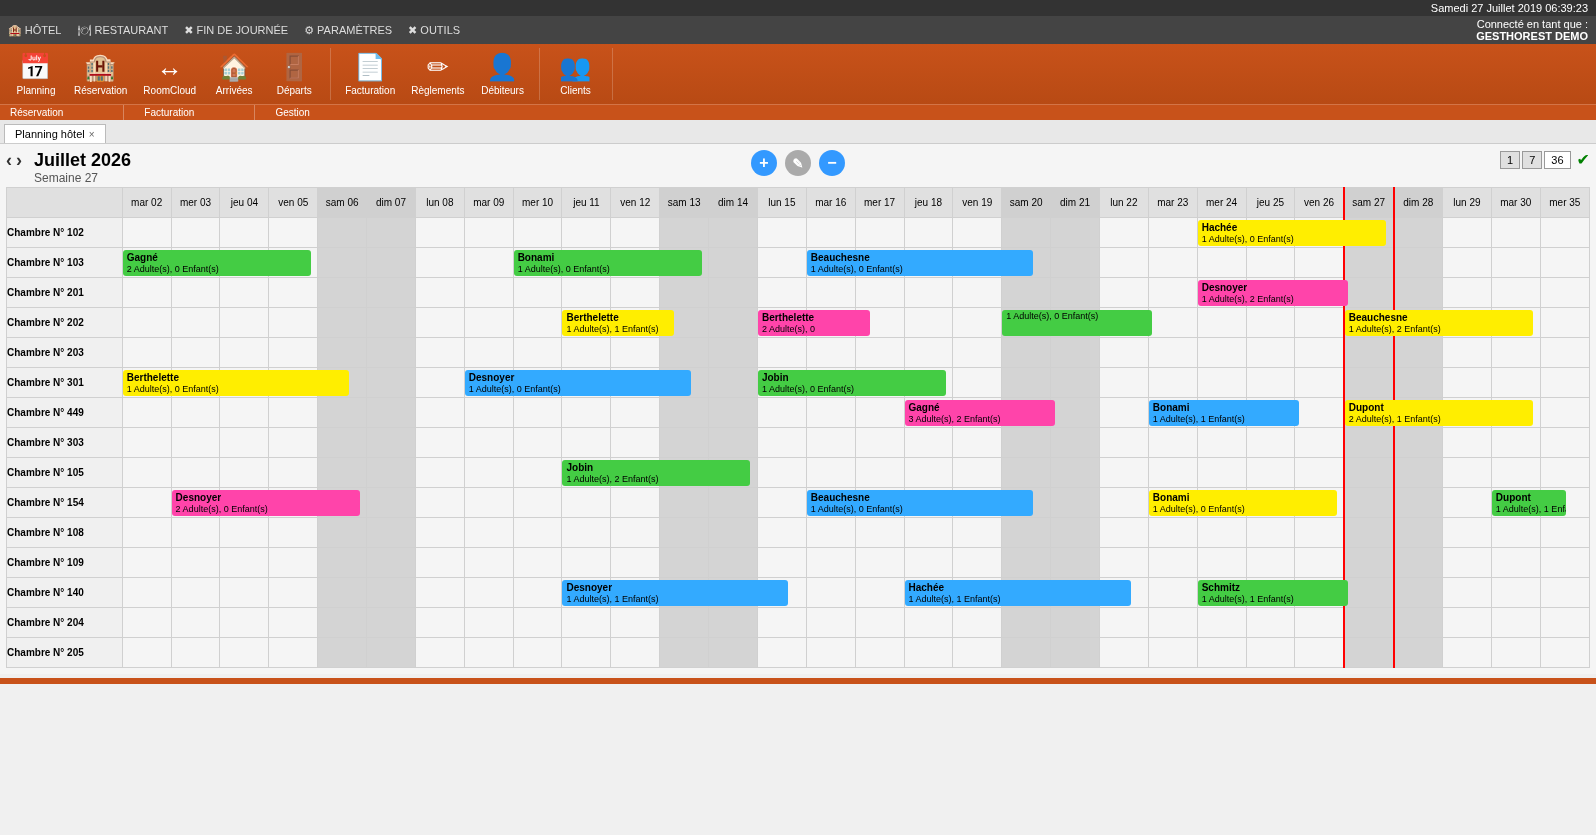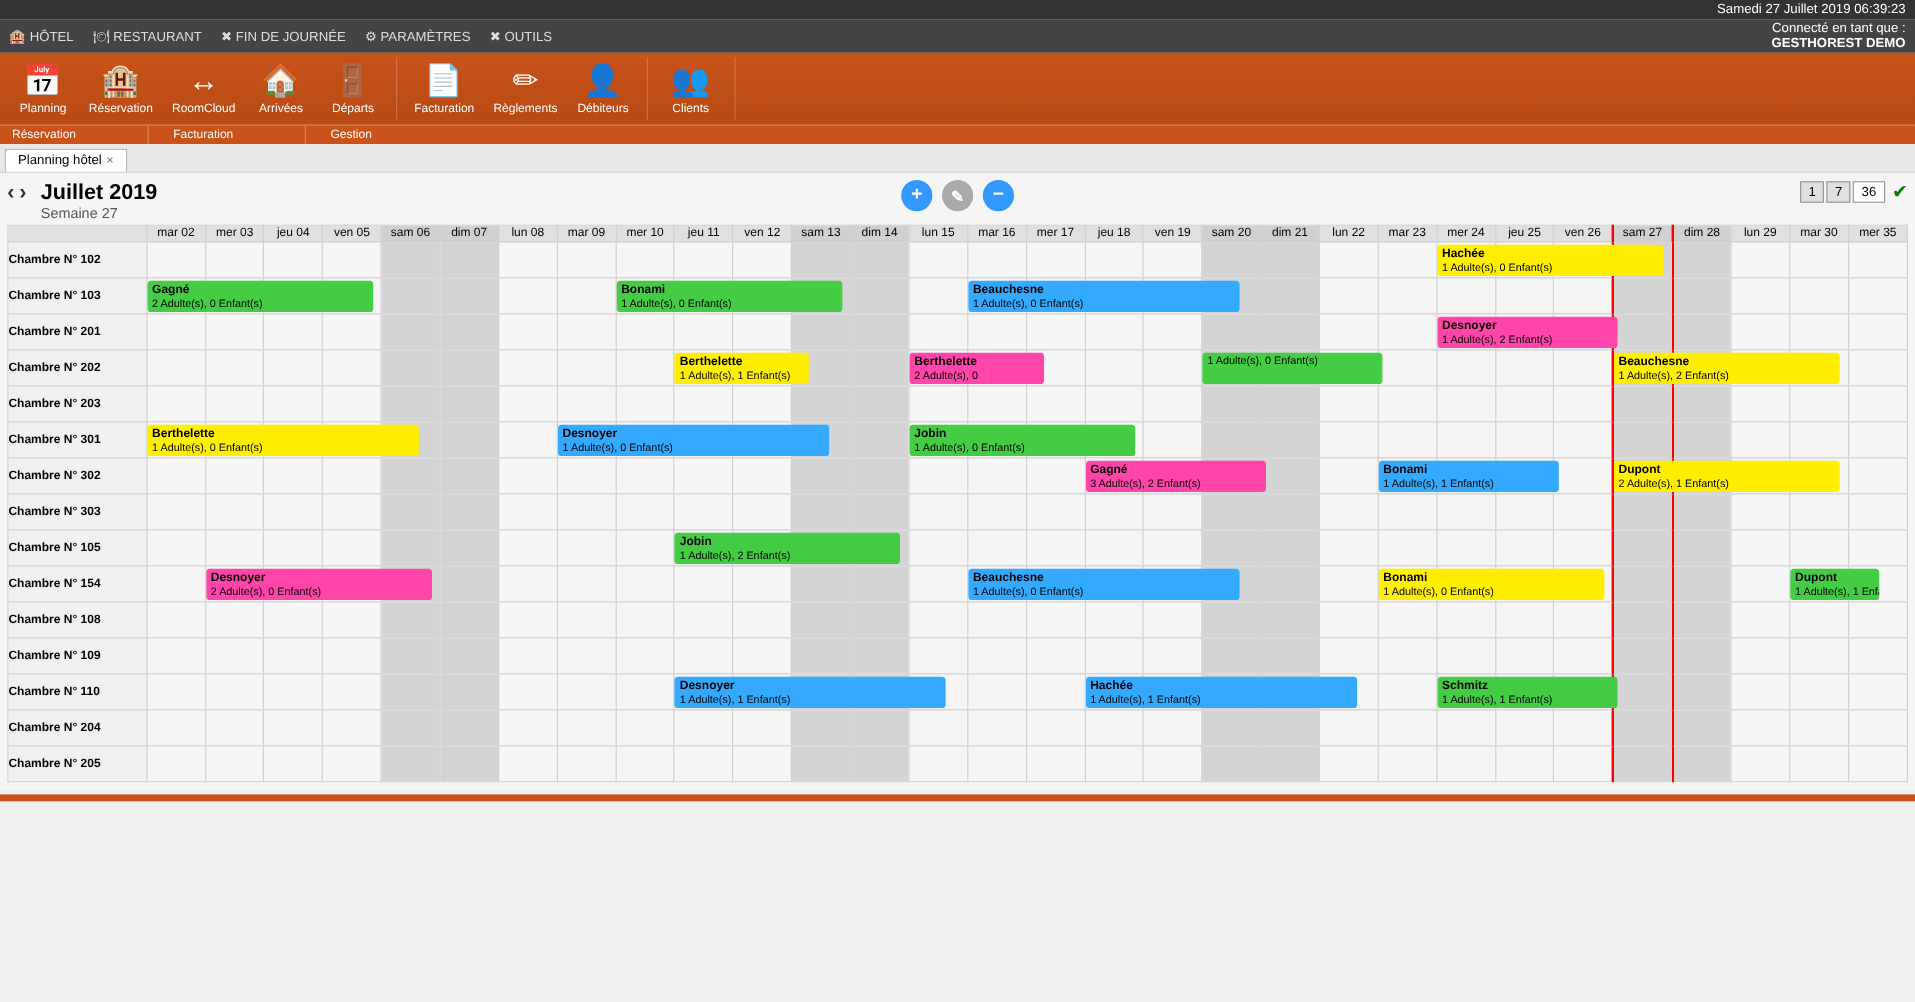--- a/index.html
+++ b/index.html
@@ -155,21 +155,21 @@
       font-size: 9px;
       line-height: 1.3;
       overflow: hidden;
       white-space: nowrap;
       cursor: pointer;
       z-index: 2;
     }
     .res-block .res-name { font-weight: bold; font-size: 10px; }
     .res-block .res-info { font-size: 9px; }
 
-    .header-row th { background: #e0e0e0; height: 14px; font-size: 10px; }
+    .header-row th { background: #e0e0e0; height: 30px; font-size: 10px; }
 
     .bottom-bar {
       height: 6px;
       background: #c8521a;
       margin-top: 4px;
     }
   </style>
 </head>
 <body>
 
@@ -249,21 +249,21 @@
     <span class="tab-close">×</span>
   </div>
 </div>
 
 <div class="planning-area">
 
   <div style="display:flex; align-items:flex-start; margin-bottom:2px; position:relative;">
     <span class="cal-nav">‹</span>
     <span class="cal-nav">›</span>
     <div style="margin-left:8px;">
-      <div class="cal-title">Juillet 2019</div>
+      <div class="cal-title">Juillet 2026</div>
       <div style="font-size:12px; color:#555;">Semaine 27</div>
     </div>
 
     <div style="position:absolute; left:50%; transform:translateX(-50%); display:flex; gap:8px; align-items:center;">
       <button class="cal-ctrl-btn btn-add">+</button>
       <button class="cal-ctrl-btn btn-edit" style="font-size:13px;">✎</button>
       <button class="cal-ctrl-btn btn-minus">−</button>
     </div>
 
     <div style="margin-left:auto; display:flex; gap:2px; align-items:center;">
@@ -564,21 +564,21 @@
             <td class="day-cell" style="position: relative; min-width: 38px;"></td>
             <td class="day-cell" style="position: relative; min-width: 38px;"></td>
             <td class="day-cell" style="position: relative; min-width: 38px;"></td>
             <td class="day-cell" style="position: relative; min-width: 38px; background: rgb(212, 212, 212); border-left: 2px solid red; border-right: 2px solid red;"></td>
             <td class="day-cell" style="position: relative; min-width: 38px; background: rgb(212, 212, 212);"></td>
             <td class="day-cell" style="position: relative; min-width: 38px;"></td>
             <td class="day-cell" style="position: relative; min-width: 38px;"></td>
             <td class="day-cell" style="position: relative; min-width: 38px;"></td>
           </tr>
           <tr>
-            <td class="room-col">Chambre N° 302</td>
+            <td class="room-col">Chambre N° 449</td>
             <td class="day-cell" style="position: relative; min-width: 38px;"></td>
             <td class="day-cell" style="position: relative; min-width: 38px;"></td>
             <td class="day-cell" style="position: relative; min-width: 38px;"></td>
             <td class="day-cell" style="position: relative; min-width: 38px;"></td>
             <td class="day-cell" style="position: relative; min-width: 38px; background: rgb(212, 212, 212);"></td>
             <td class="day-cell" style="position: relative; min-width: 38px; background: rgb(212, 212, 212);"></td>
             <td class="day-cell" style="position: relative; min-width: 38px;"></td>
             <td class="day-cell" style="position: relative; min-width: 38px;"></td>
             <td class="day-cell" style="position: relative; min-width: 38px;"></td>
             <td class="day-cell" style="position: relative; min-width: 38px;"></td>
@@ -802,21 +802,21 @@
             <td class="day-cell" style="position: relative; min-width: 38px;"></td>
             <td class="day-cell" style="position: relative; min-width: 38px;"></td>
             <td class="day-cell" style="position: relative; min-width: 38px;"></td>
             <td class="day-cell" style="position: relative; min-width: 38px; background: rgb(212, 212, 212); border-left: 2px solid red; border-right: 2px solid red;"></td>
             <td class="day-cell" style="position: relative; min-width: 38px; background: rgb(212, 212, 212);"></td>
             <td class="day-cell" style="position: relative; min-width: 38px;"></td>
             <td class="day-cell" style="position: relative; min-width: 38px;"></td>
             <td class="day-cell" style="position: relative; min-width: 38px;"></td>
           </tr>
           <tr>
-            <td class="room-col">Chambre N° 110</td>
+            <td class="room-col">Chambre N° 140</td>
             <td class="day-cell" style="position: relative; min-width: 38px;"></td>
             <td class="day-cell" style="position: relative; min-width: 38px;"></td>
             <td class="day-cell" style="position: relative; min-width: 38px;"></td>
             <td class="day-cell" style="position: relative; min-width: 38px;"></td>
             <td class="day-cell" style="position: relative; min-width: 38px; background: rgb(212, 212, 212);"></td>
             <td class="day-cell" style="position: relative; min-width: 38px; background: rgb(212, 212, 212);"></td>
             <td class="day-cell" style="position: relative; min-width: 38px;"></td>
             <td class="day-cell" style="position: relative; min-width: 38px;"></td>
             <td class="day-cell" style="position: relative; min-width: 38px;"></td>
             <td class="day-cell" style="position: relative; min-width: 38px;">

